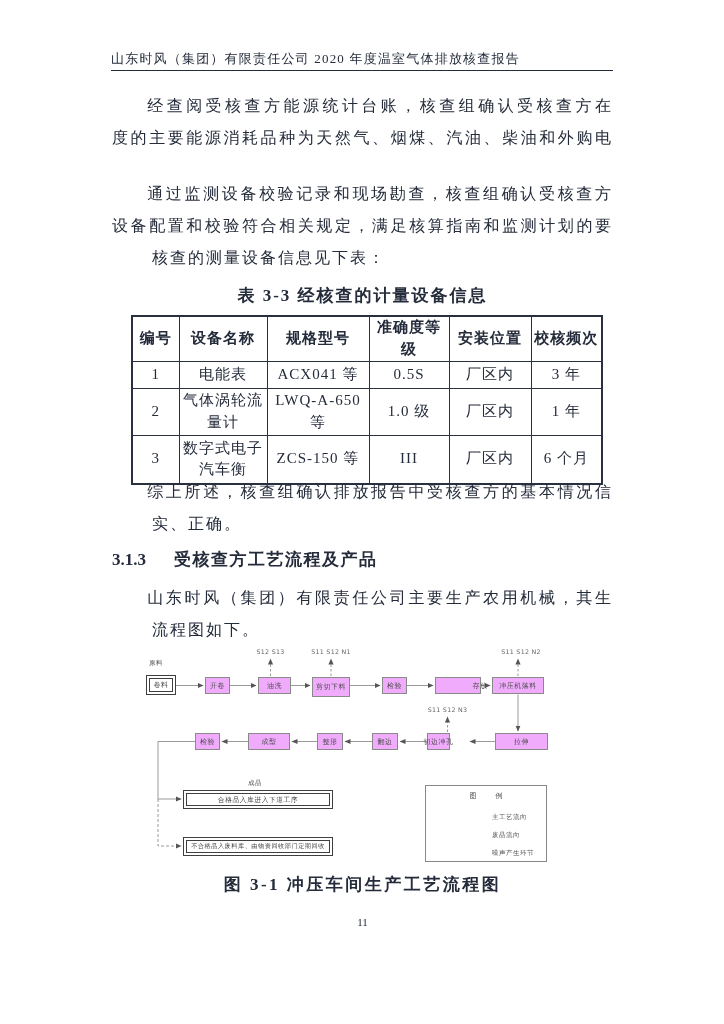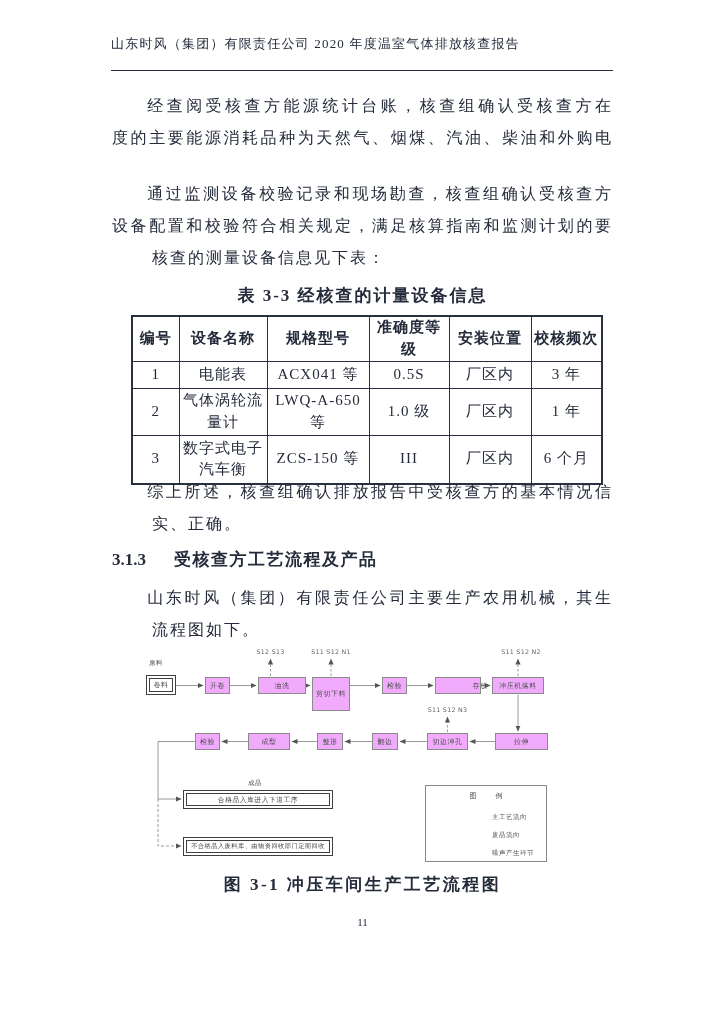--- a/index.html
+++ b/index.html
@@ -4,21 +4,21 @@
 <style>
   html,body { margin:0; padding:0; background:#e8e8e8; }
   .page {
     position:relative; width:724px; height:1024px; margin:0 auto;
     background:#ffffff; overflow:hidden;
     font-family:"Liberation Serif","DejaVu Serif",serif;
     color:#242b3a;
   }
   
   .doc-header {
-    position:absolute; left:111px; top:35px; width:502px;
+    position:absolute; left:111px; top:50px; width:502px;
     font-size:13px; letter-spacing:1.2px; white-space:nowrap;
   }
   .header-rule {
     position:absolute; left:111px; top:70px; width:502px; height:0;
     border-top:1.6px solid #242b3a;
   }
   
   .para { position:absolute; left:112px; width:501px; font-size:16px; }
   .ln {
     text-align:justify; text-align-last:justify;
@@ -214,31 +214,31 @@
     <div class="slb" style="left:191px; top:3px;">S11 S12 N1</div>
     <div class="slb" style="left:381px; top:3px;">S11 S12 N2</div>
     <div class="slb" style="left:307.5px; top:61px;">S11 S12 N3</div>
 
     <div class="tinylbl" style="left:9px; top:14px;">原料</div>
     <div class="dbx" style="left:6px; top:30px; width:30px; height:20px;">
       <div class="dbx-in">卷料</div>
     </div>
 
     <div class="pbx" style="left:65px; top:32px; width:25px; height:17px;">开卷</div>
-    <div class="pbx" style="left:118px; top:32px; width:48px; height:17px;">油洗</div>
-    <div class="pbx" style="left:172px; top:32px; width:38px; height:34px;">剪切下料</div>
+    <div class="pbx" style="left:118px; top:32px; width:33px; height:17px;">油洗</div>
+    <div class="pbx" style="left:172px; top:32px; width:38px; height:20px;">剪切下料</div>
     <div class="pbx" style="left:242px; top:32px; width:25px; height:17px;">检验</div>
     <div class="pbx" style="left:295px; top:32px; width:25px; height:17px;padding-left:44px;">存放</div>
     <div class="pbx" style="left:352px; top:32px; width:52px; height:17px;">冲压机落料</div>
 
     <div class="pbx" style="left:55px; top:88px; width:25px; height:17px;">检验</div>
     <div class="pbx" style="left:108px; top:88px; width:42px; height:17px;">成型</div>
     <div class="pbx" style="left:177px; top:88px; width:26px; height:17px;">整形</div>
     <div class="pbx" style="left:232px; top:88px; width:26px; height:17px;">翻边</div>
-    <div class="pbx" style="left:287px; top:88px; width:41px; height:17px;">切边冲孔</div>
+    <div class="pbx" style="left:287px; top:88px; width:23px; height:17px;">切边冲孔</div>
     <div class="pbx" style="left:355px; top:88px; width:53px; height:17px;">拉伸</div>
 
     <div class="tinylbl" style="left:108px; top:134px;">成品</div>
     <div class="dbx" style="left:43px; top:145px; width:150px; height:19px;">
       <div class="dbx-in">合格品入库进入下道工序</div>
     </div>
     <div class="dbx" style="left:43px; top:192px; width:150px; height:19px;">
       <div class="dbx-in" style="font-size:6.2px;">不合格品入废料库、由物资回收部门定期回收</div>
     </div>
 

